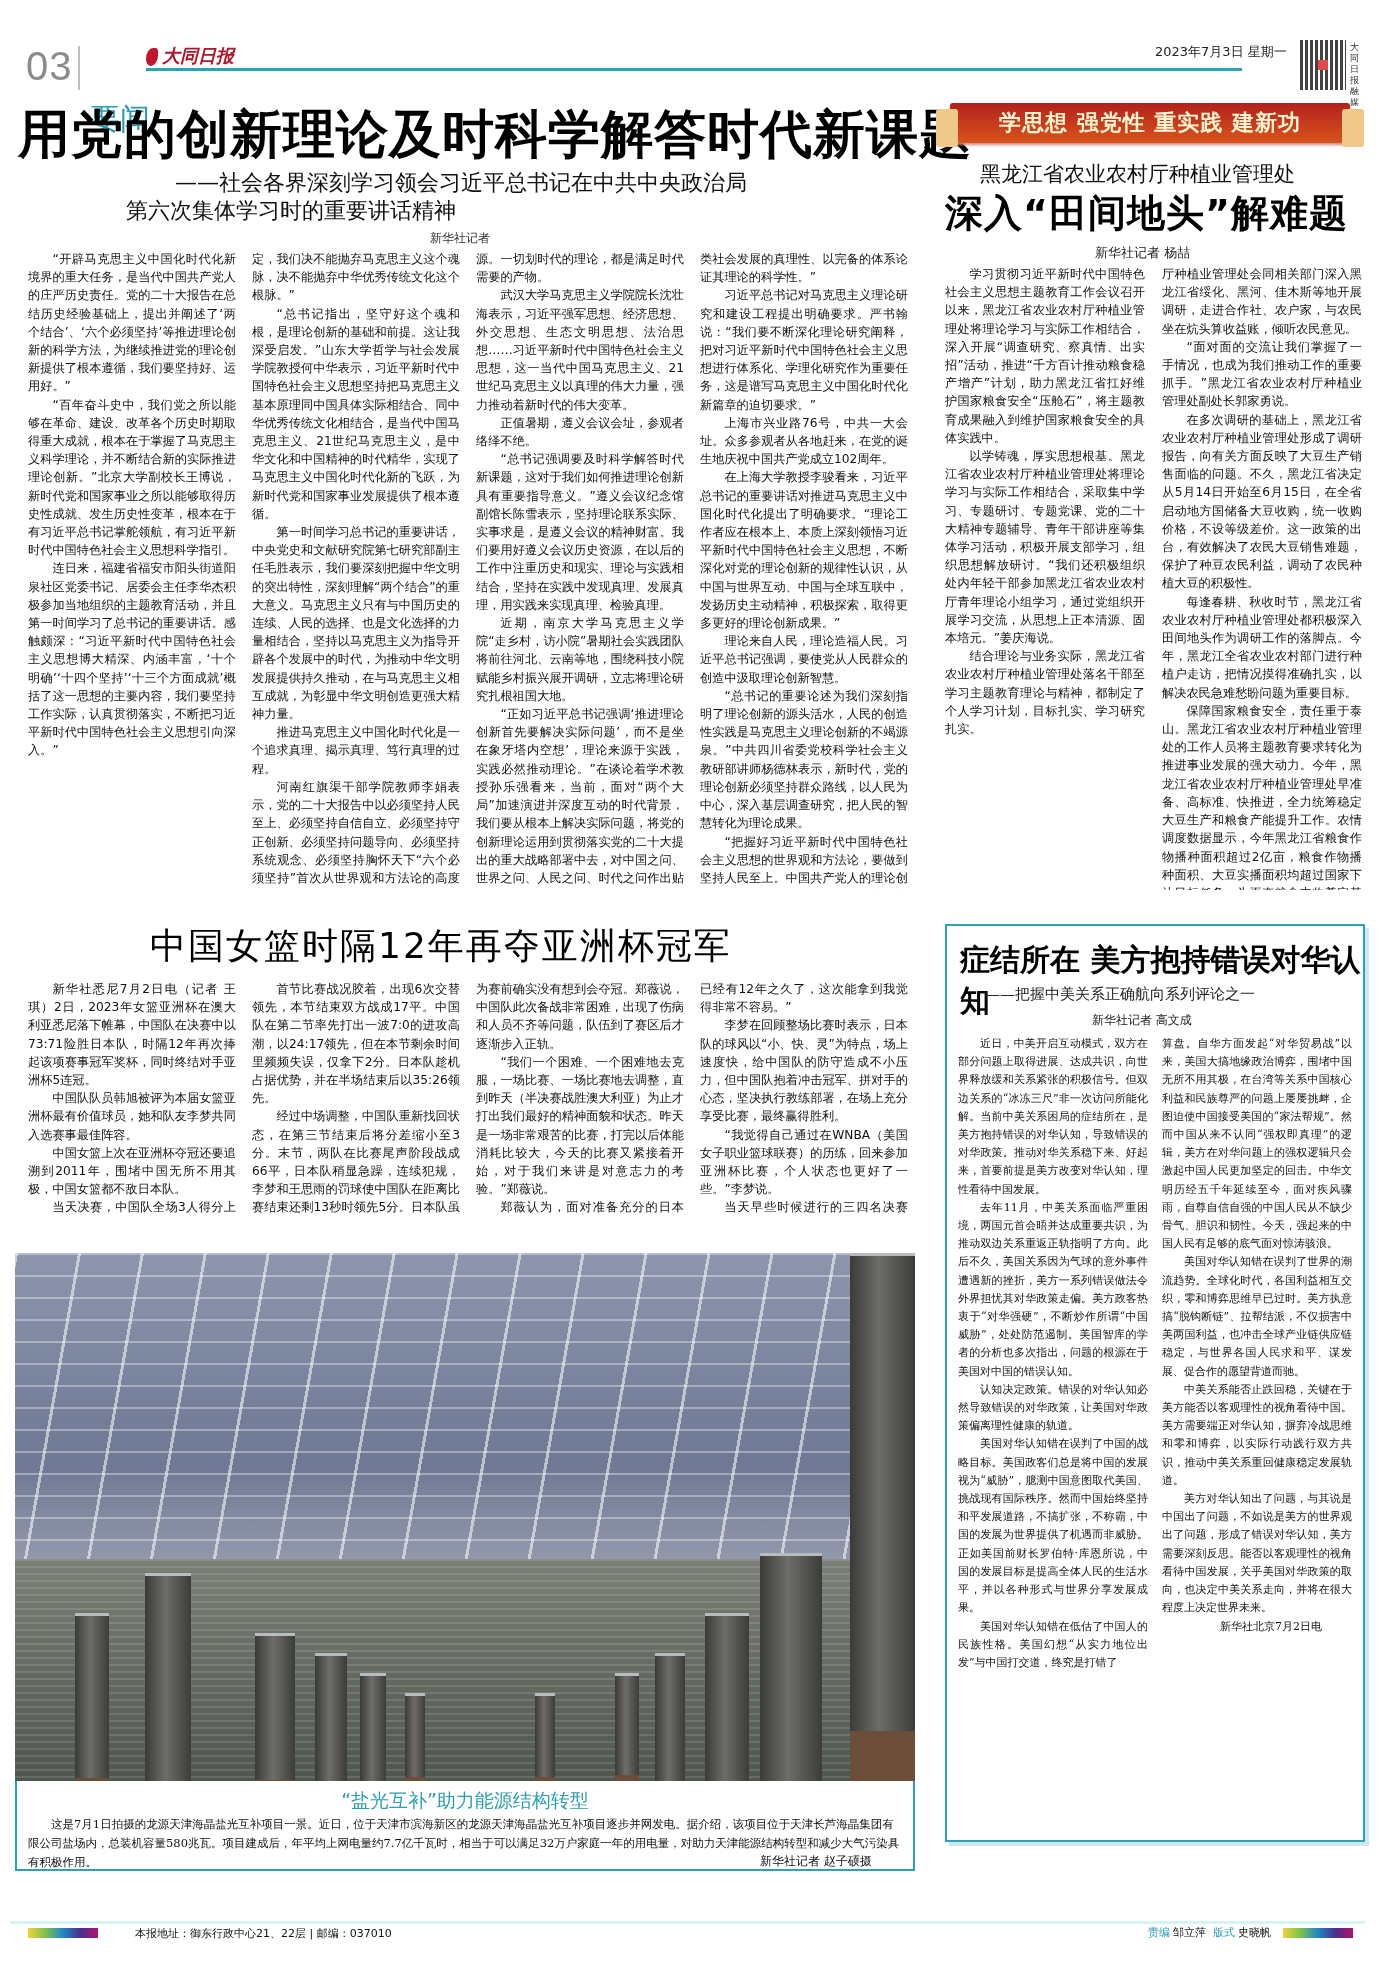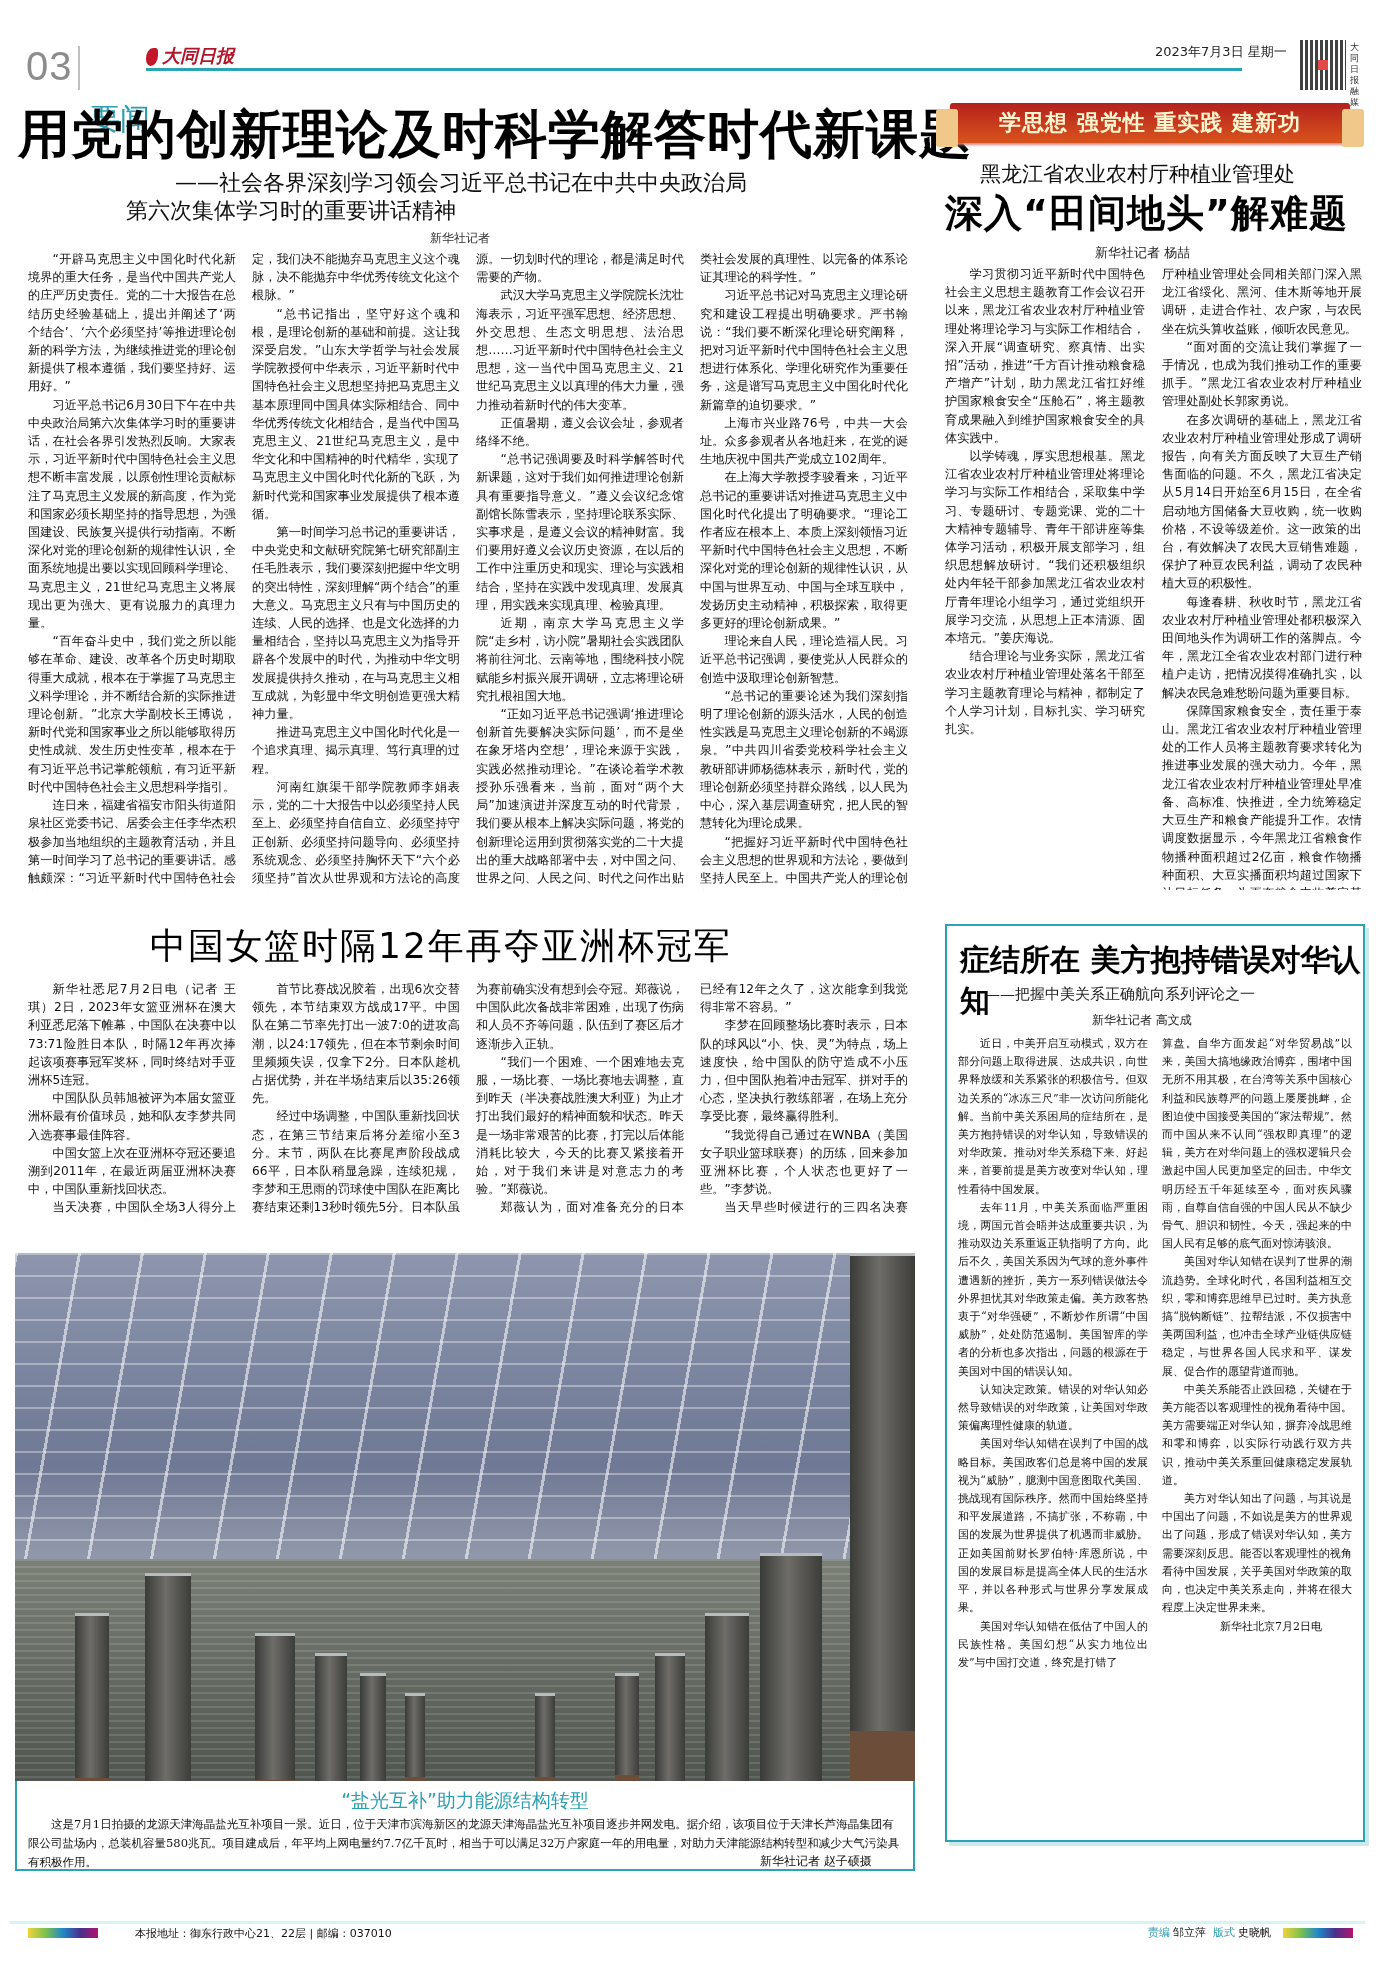--- a/index.html
+++ b/index.html
@@ -77,21 +77,20 @@
 <div class="abs qr"></div>
 <div class="abs qrlabel">大同日报融媒</div>
 
 <div class="abs h1">用党的创新理论及时科学解答时代新课题</div>
 <div class="abs sub1">——社会各界深刻学习领会习近平总书记在中共中央政治局</div>
 <div class="abs sub2">第六次集体学习时的重要讲话精神</div>
 <div class="abs byline1">新华社记者</div>
 
 <div class="abs col" style="left:28px;top:250px;width:208px;height:640px;">
   <p>“开辟马克思主义中国化时代化新境界的重大任务，是当代中国共产党人的庄严历史责任。党的二十大报告在总结历史经验基础上，提出并阐述了‘两个结合’、‘六个必须坚持’等推进理论创新的科学方法，为继续推进党的理论创新提供了根本遵循，我们要坚持好、运用好。”</p>
-  <p>习近平总书记6月30日下午在中共中央政治局第六次集体学习时的重要讲话，在社会各界引发热烈反响。大家表示，习近平新时代中国特色社会主义思想不断丰富发展，以原创性理论贡献标注了马克思主义发展的新高度，作为党和国家必须长期坚持的指导思想，为强国建设、民族复兴提供行动指南。不断深化对党的理论创新的规律性认识，全面系统地提出要以实现回顾科学理论、马克思主义，21世纪马克思主义将展现出更为强大、更有说服力的真理力量。</p>
   <p>“百年奋斗史中，我们党之所以能够在革命、建设、改革各个历史时期取得重大成就，根本在于掌握了马克思主义科学理论，并不断结合新的实际推进理论创新。”北京大学副校长王博说，新时代党和国家事业之所以能够取得历史性成就、发生历史性变革，根本在于有习近平总书记掌舵领航，有习近平新时代中国特色社会主义思想科学指引。</p>
   <p>连日来，福建省福安市阳头街道阳泉社区党委书记、居委会主任李华杰积极参加当地组织的主题教育活动，并且第一时间学习了总书记的重要讲话。感触颇深：“习近平新时代中国特色社会主义思想博大精深、内涵丰富，‘十个明确’‘十四个坚持’‘十三个方面成就’概括了这一思想的主要内容，我们要坚持工作实际，认真贯彻落实，不断把习近平新时代中国特色社会主义思想引向深入。”</p>
 
 </div>
 <div class="abs col" style="left:252px;top:250px;width:208px;height:640px;">
   <p style="text-indent:0">定，我们决不能抛弃马克思主义这个魂脉，决不能抛弃中华优秀传统文化这个根脉。”</p>
   <p>“总书记指出，坚守好这个魂和根，是理论创新的基础和前提。这让我深受启发。”山东大学哲学与社会发展学院教授何中华表示，习近平新时代中国特色社会主义思想坚持把马克思主义基本原理同中国具体实际相结合、同中华优秀传统文化相结合，是当代中国马克思主义、21世纪马克思主义，是中华文化和中国精神的时代精华，实现了马克思主义中国化时代化新的飞跃，为新时代党和国家事业发展提供了根本遵循。</p>
   <p>第一时间学习总书记的重要讲话，中央党史和文献研究院第七研究部副主任毛胜表示，我们要深刻把握中华文明的突出特性，深刻理解“两个结合”的重大意义。马克思主义只有与中国历史的连续、人民的选择、也是文化选择的力量相结合，坚持以马克思主义为指导开辟各个发展中的时代，为推动中华文明发展提供持久推动，在与马克思主义相互成就，为彰显中华文明创造更强大精神力量。</p>
   <p>推进马克思主义中国化时代化是一个追求真理、揭示真理、笃行真理的过程。</p>
   <p>河南红旗渠干部学院教师李娟表示，党的二十大报告中以必须坚持人民至上、必须坚持自信自立、必须坚持守正创新、必须坚持问题导向、必须坚持系统观念、必须坚持胸怀天下“六个必须坚持”首次从世界观和方法论的高度深刻阐述了推进理论创新的科学方法。正确把握、深刻体现了习近平新时代中国特色社会主义思想的立场观点方法。“我们要学深悟透、坚持好、运用好习近平新时代中国特色社会主义思想的世界观和方法论，才能更好地用新时代伟大变革中探索出的新未来的理论和制度创新。”</p>
@@ -135,21 +134,21 @@
   <p>在多次调研的基础上，黑龙江省农业农村厅种植业管理处形成了调研报告，向有关方面反映了大豆生产销售面临的问题。不久，黑龙江省决定从5月14日开始至6月15日，在全省启动地方国储备大豆收购，统一收购价格，不设等级差价。这一政策的出台，有效解决了农民大豆销售难题，保护了种豆农民利益，调动了农民种植大豆的积极性。</p>
   <p>每逢春耕、秋收时节，黑龙江省农业农村厅种植业管理处都积极深入田间地头作为调研工作的落脚点。今年，黑龙江全省农业农村部门进行种植户走访，把情况摸得准确扎实，以解决农民急难愁盼问题为重要目标。</p>
   <p>保障国家粮食安全，责任重于泰山。黑龙江省农业农村厅种植业管理处的工作人员将主题教育要求转化为推进事业发展的强大动力。今年，黑龙江省农业农村厅种植业管理处早准备、高标准、快推进，全力统筹稳定大豆生产和粮食产能提升工作。农情调度数据显示，今年黑龙江省粮食作物播种面积超过2亿亩，粮食作物播种面积、大豆实播面积均超过国家下达目标任务，为再夺粮食丰收奠定基础。</p>
 
 </div>
 
 <div class="abs h2">中国女篮时隔12年再夺亚洲杯冠军</div>
 <div class="abs col" style="left:28px;top:980px;width:208px;height:240px;">
   <p>新华社悉尼7月2日电（记者 王琪）2日，2023年女篮亚洲杯在澳大利亚悉尼落下帷幕，中国队在决赛中以73:71险胜日本队，时隔12年再次捧起该项赛事冠军奖杯，同时终结对手亚洲杯5连冠。</p>
   <p>中国队队员韩旭被评为本届女篮亚洲杯最有价值球员，她和队友李梦共同入选赛事最佳阵容。</p>
-  <p>中国女篮上次在亚洲杯夺冠还要追溯到2011年，在最近两届亚洲杯决赛中，中国队重新找回状态。</p>
+  <p>中国女篮上次在亚洲杯夺冠还要追溯到2011年，围堵中国无所不用其极，中国女篮都不敌日本队。</p>
   <p>当天决赛，中国队全场3人得分上双，韩旭贡献全场最高的26分和10个篮板；王思雨拿下17分、6个篮板和4次助攻；李梦获得17分和6次助攻。</p>
 </div>
 <div class="abs col" style="left:252px;top:980px;width:208px;height:240px;">
   <p>首节比赛战况胶着，出现6次交替领先，本节结束双方战成17平。中国队在第二节率先打出一波7:0的进攻高潮，以24:17领先，但在本节剩余时间里频频失误，仅拿下2分。日本队趁机占据优势，并在半场结束后以35:26领先。</p>
   <p>经过中场调整，中国队重新找回状态，在第三节结束后将分差缩小至3分。末节，两队在比赛尾声阶段战成66平，日本队稍显急躁，连续犯规，李梦和王思雨的罚球使中国队在距离比赛结束还剩13秒时领先5分。日本队虽然在终场前命中三分球，但无力回天。</p>
 
 </div>
 <div class="abs col" style="left:476px;top:980px;width:208px;height:240px;">
   <p style="text-indent:0">为赛前确实没有想到会夺冠。郑薇说，中国队此次备战非常困难，出现了伤病和人员不齐等问题，队伍到了赛区后才逐渐步入正轨。</p>
   <p>“我们一个困难、一个困难地去克服，一场比赛、一场比赛地去调整，直到昨天（半决赛战胜澳大利亚）为止才打出我们最好的精神面貌和状态。昨天是一场非常艰苦的比赛，打完以后体能消耗比较大，今天的比赛又紧接着开始，对于我们来讲是对意志力的考验。”郑薇说。</p>

